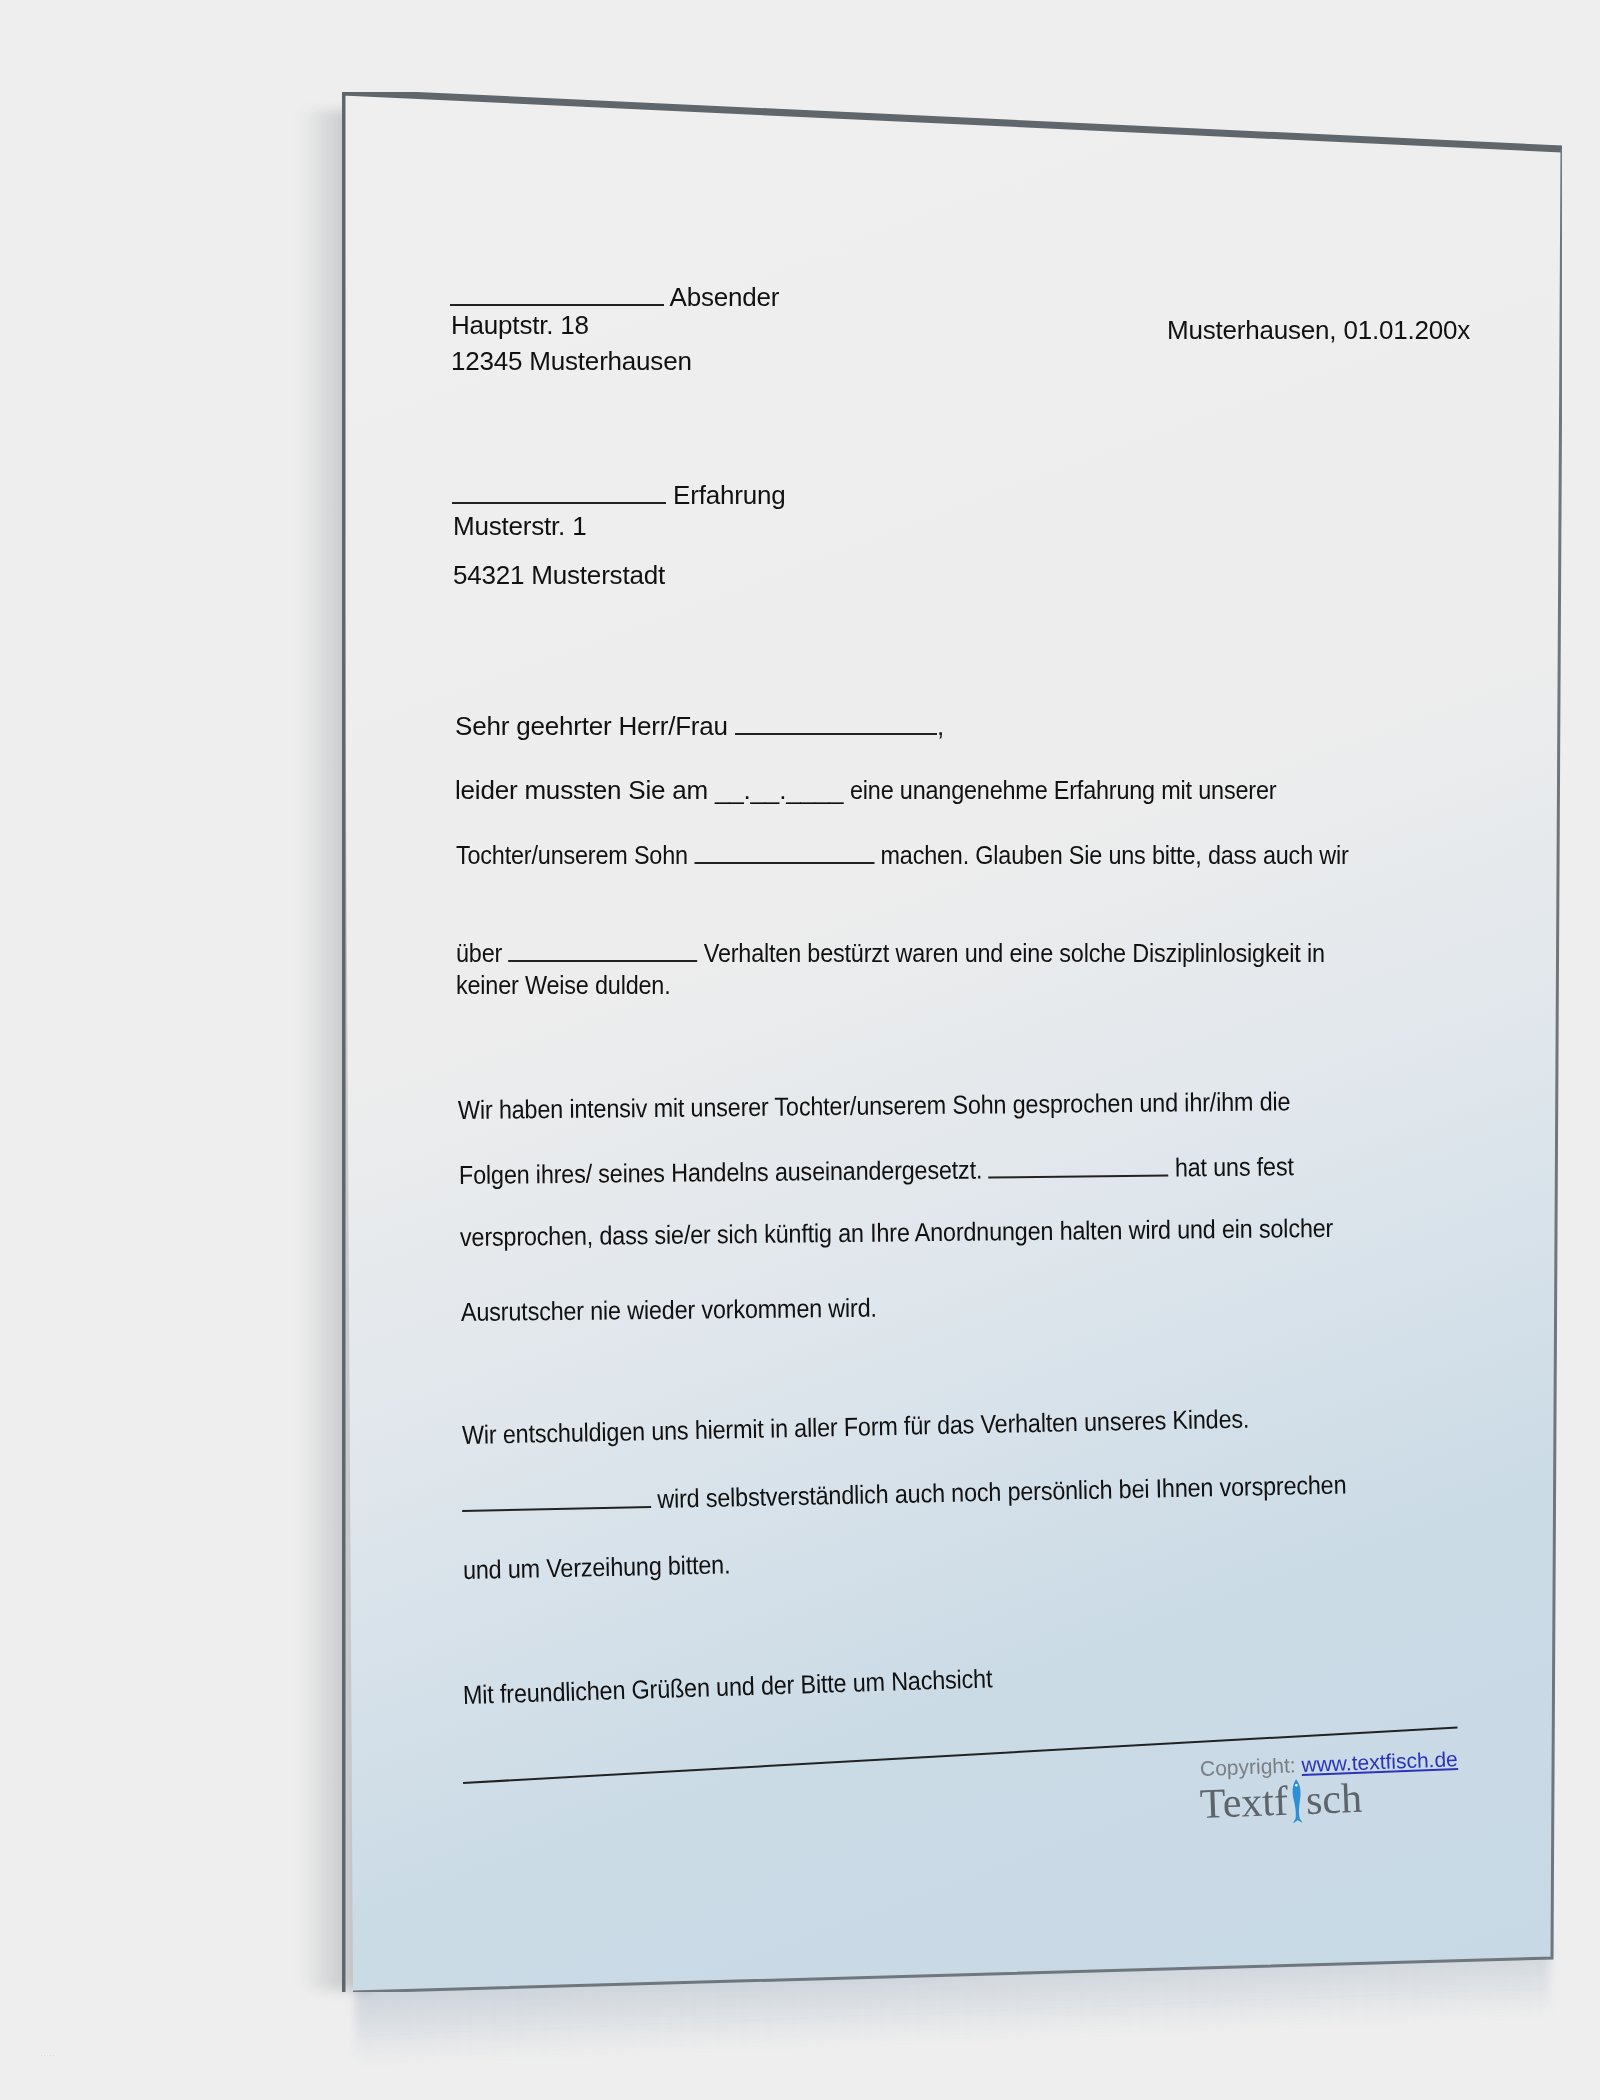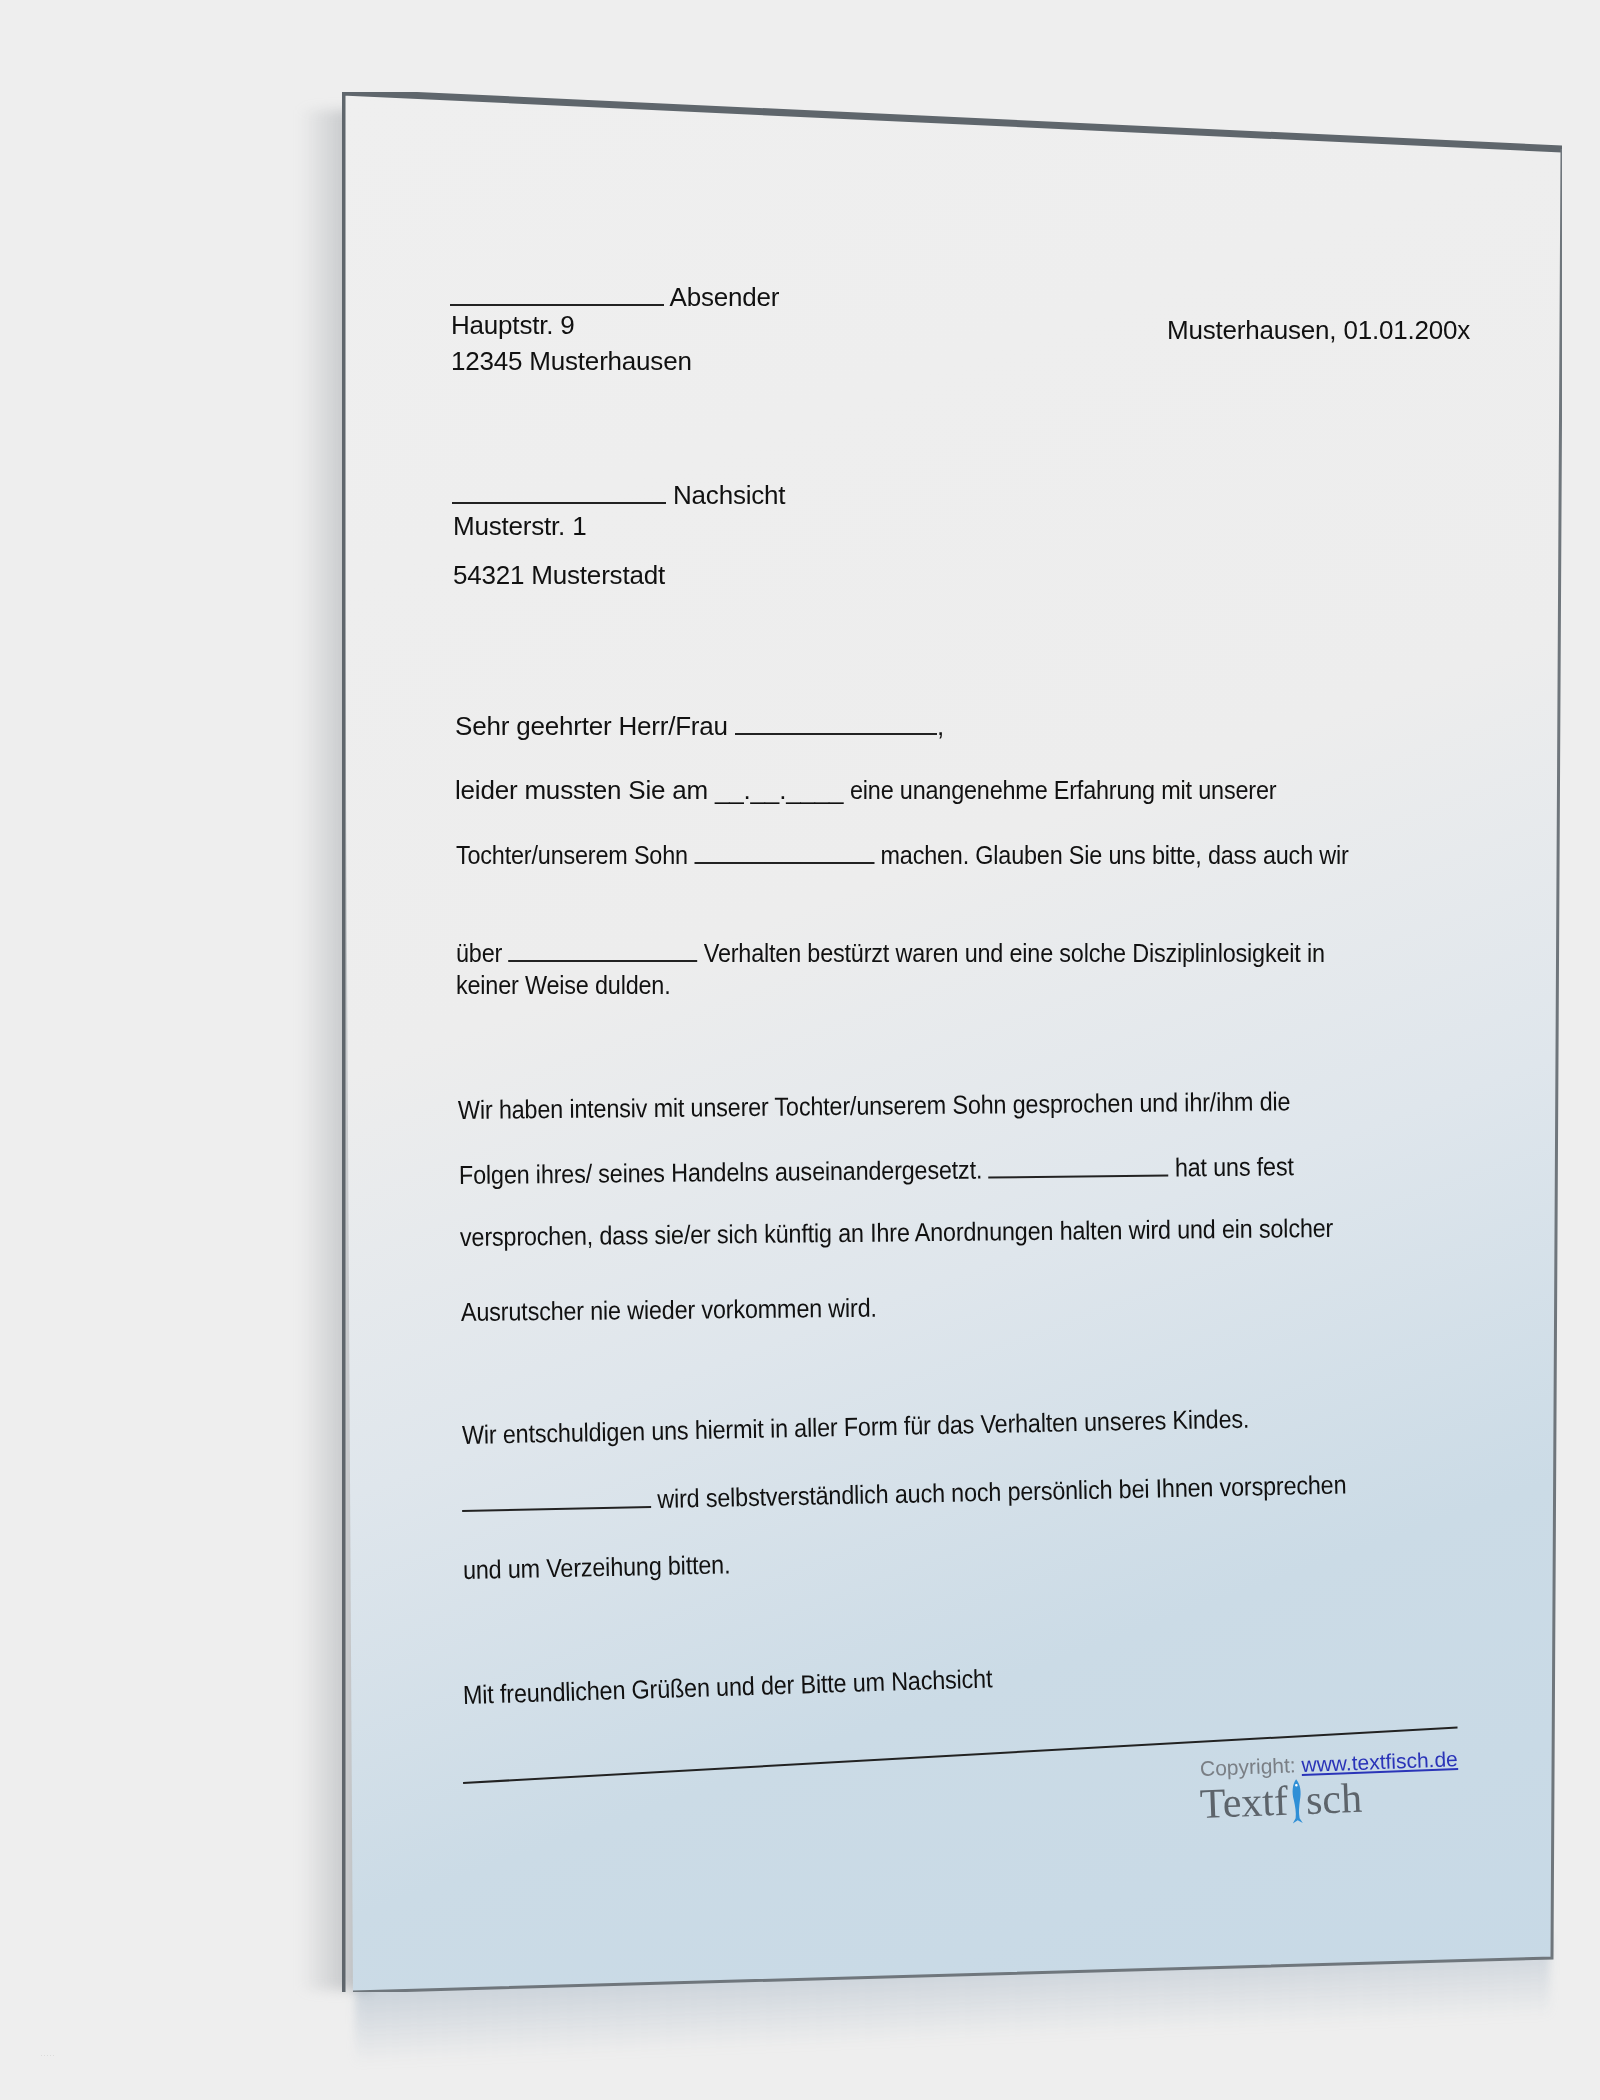--- a/index.html
+++ b/index.html
@@ -130,28 +130,28 @@
     <polyline points="0,1900 0,0 1220,57" fill="none" stroke="#5f666c" stroke-width="7"></polyline>
     <polyline points="1220,57 1210,1866 11,1900" fill="none" stroke="#6f767c" stroke-width="3"></polyline>
   </svg>
 
   <div class="content">
 
     <div class="line" style="left:450px; top:282px;">
       <span class="blank" style="width:214px;"></span>
       <span>Absender</span>
     </div>
-    <div class="line" style="left:451px; top:310px;">Hauptstr. 9</div>
+    <div class="line" style="left:451px; top:310px;">Hauptstr. 18</div>
     <div class="line" style="left:451px; top:346px;text-align:center;">12345 Musterhausen</div>
 
     <div class="line" style="left:1167px; top:303px;margin-top:12px;">Musterhausen, 01.01.200x</div>
 
     <div class="line" style="left:452px; top:480px;">
       <span class="blank" style="width:214px;"></span>
-      <span>Nachsicht</span>
+      <span>Erfahrung</span>
     </div>
     <div class="line" style="left:453px; top:511px;">Musterstr. 1</div>
     <div class="line" style="left:453px; top:560px;">54321 Musterstadt</div>
 
     <div class="line" style="left:455px; top:711px;">
       <span>Sehr geehrter Herr/Frau</span>
       <span class="blank" style="width:202px;"></span><span>,</span>
     </div>
 
     <div class="line" style="left:456px; top:840px;">

